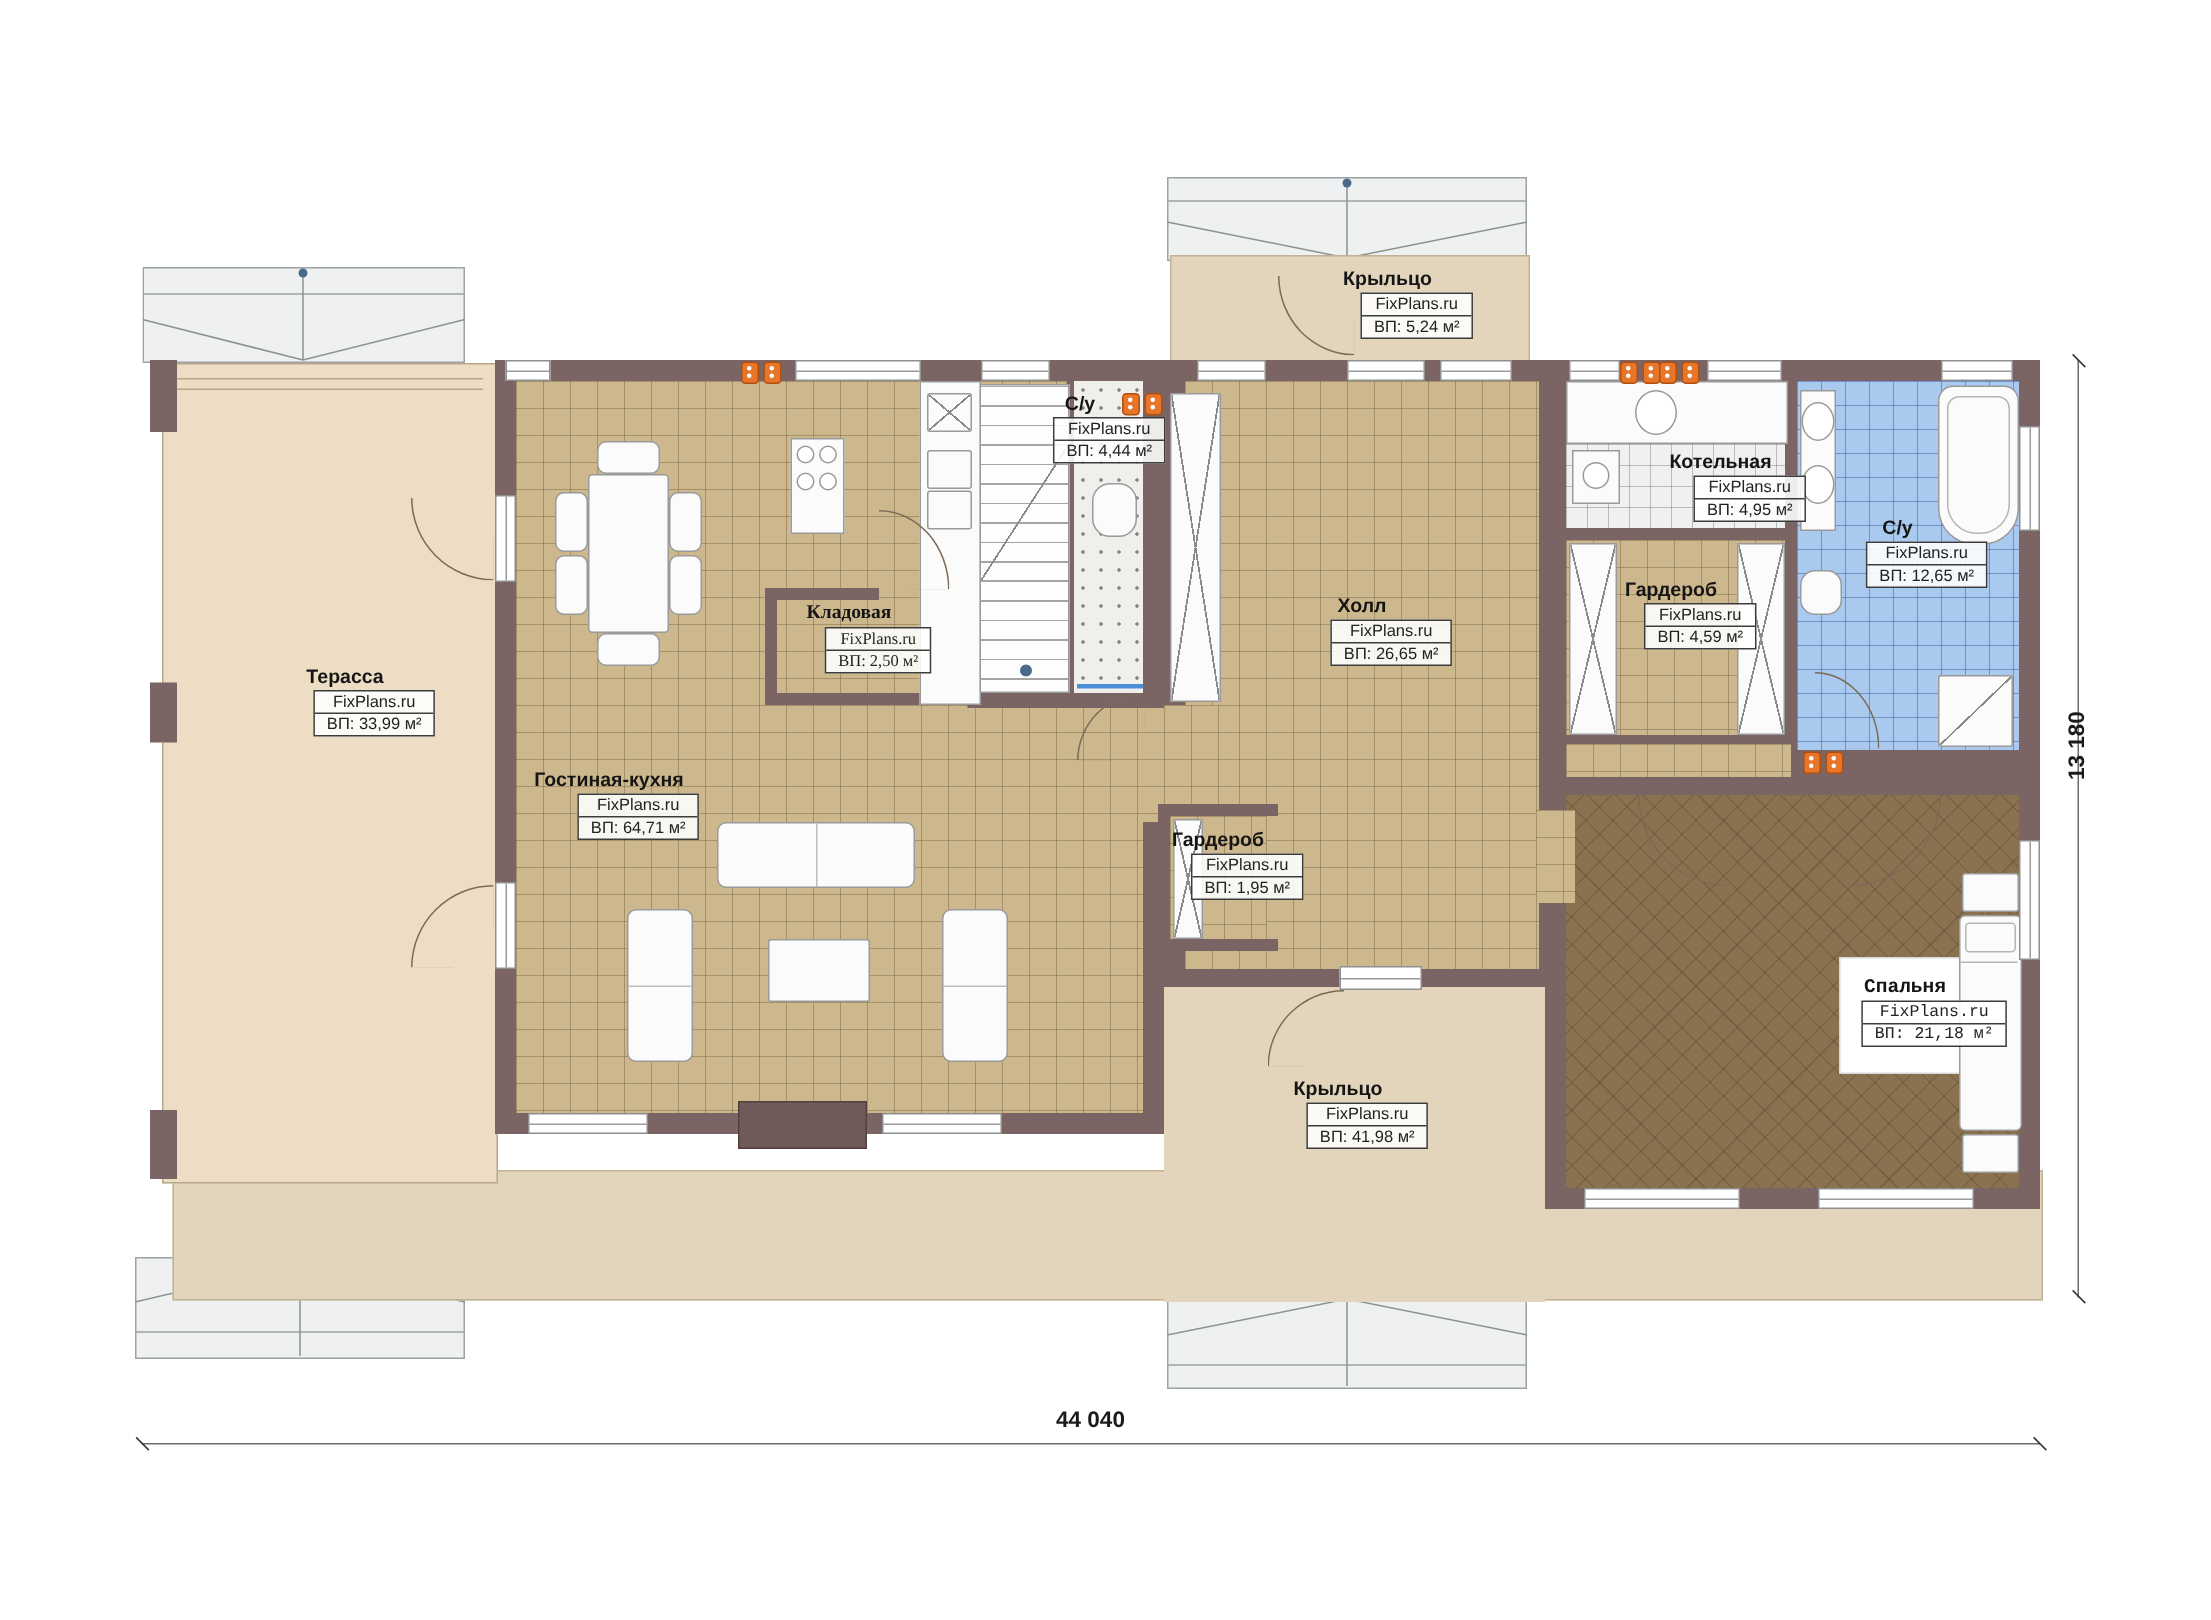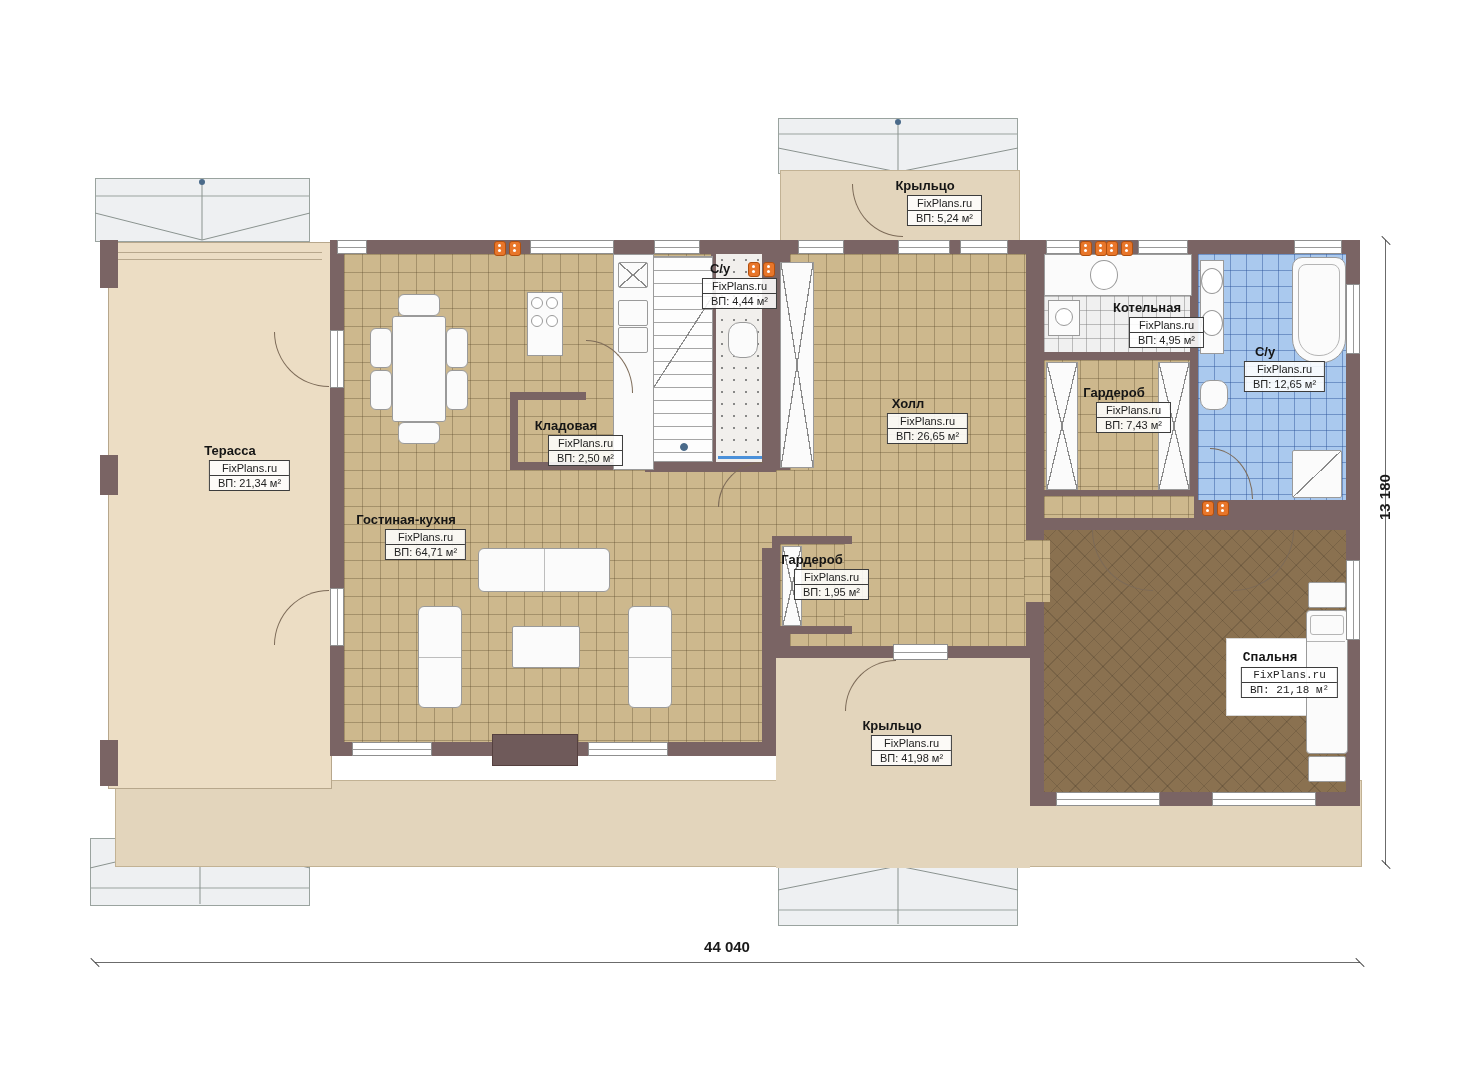--- a/index.html
+++ b/index.html
@@ -245,49 +245,49 @@
       <i></i>
       <i></i>
     </div>
   <div class="vent" style="left:1202px;top:501px;">
       <i></i>
       <i></i>
     </div>
 
   <div class="room-label" style="left:230px;top:443px;">
     <div class="rname">Терасса</div>
-    <div class="rbox"><div class="brand">FixPlans.ru</div><div class="area">ВП: 21,34 м²</div></div>
+    <div class="rbox"><div class="brand">FixPlans.ru</div><div class="area">ВП: 33,99 м²</div></div>
   </div>
   <div class="room-label" style="left:925px;top:178px;">
     <div class="rname">Крыльцо</div>
     <div class="rbox"><div class="brand">FixPlans.ru</div><div class="area">ВП: 5,24 м²</div></div>
   </div>
   <div class="room-label" style="left:720px;top:261px;">
     <div class="rname">С/у</div>
     <div class="rbox"><div class="brand">FixPlans.ru</div><div class="area">ВП: 4,44 м²</div></div>
   </div>
-  <div class="room-label" style="left:566px;top:418px;">
+  <div class="room-label" style="left:566px;top:400px;font-family:Liberation Serif, serif;">
     <div class="rname">Кладовая</div>
     <div class="rbox"><div class="brand">FixPlans.ru</div><div class="area">ВП: 2,50 м²</div></div>
   </div>
   <div class="room-label" style="left:406px;top:512px;">
     <div class="rname">Гостиная-кухня</div>
     <div class="rbox"><div class="brand">FixPlans.ru</div><div class="area">ВП: 64,71 м²</div></div>
   </div>
   <div class="room-label" style="left:908px;top:396px;">
     <div class="rname">Холл</div>
     <div class="rbox"><div class="brand">FixPlans.ru</div><div class="area">ВП: 26,65 м²</div></div>
   </div>
   <div class="room-label" style="left:1147px;top:300px;">
     <div class="rname">Котельная</div>
     <div class="rbox"><div class="brand">FixPlans.ru</div><div class="area">ВП: 4,95 м²</div></div>
   </div>
   <div class="room-label" style="left:1114px;top:385px;">
     <div class="rname">Гардероб</div>
-    <div class="rbox"><div class="brand">FixPlans.ru</div><div class="area">ВП: 7,43 м²</div></div>
+    <div class="rbox"><div class="brand">FixPlans.ru</div><div class="area">ВП: 4,59 м²</div></div>
   </div>
   <div class="room-label" style="left:1265px;top:344px;">
     <div class="rname">С/у</div>
     <div class="rbox"><div class="brand">FixPlans.ru</div><div class="area">ВП: 12,65 м²</div></div>
   </div>
   <div class="room-label" style="left:812px;top:552px;">
     <div class="rname">Гардероб</div>
     <div class="rbox"><div class="brand">FixPlans.ru</div><div class="area">ВП: 1,95 м²</div></div>
   </div>
   <div class="room-label" style="left:892px;top:718px;">

